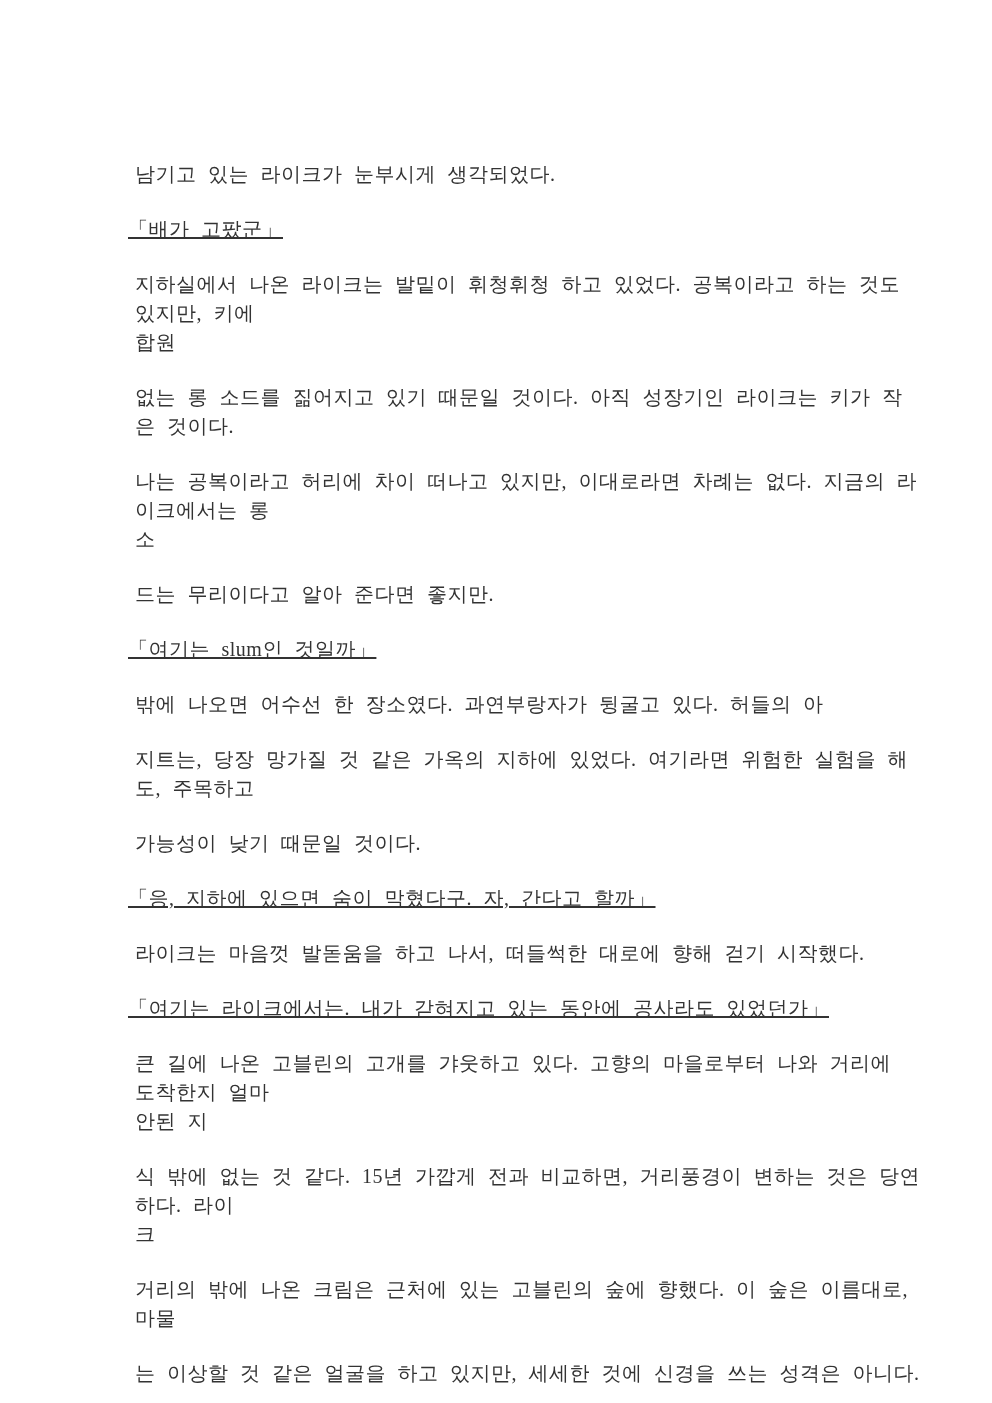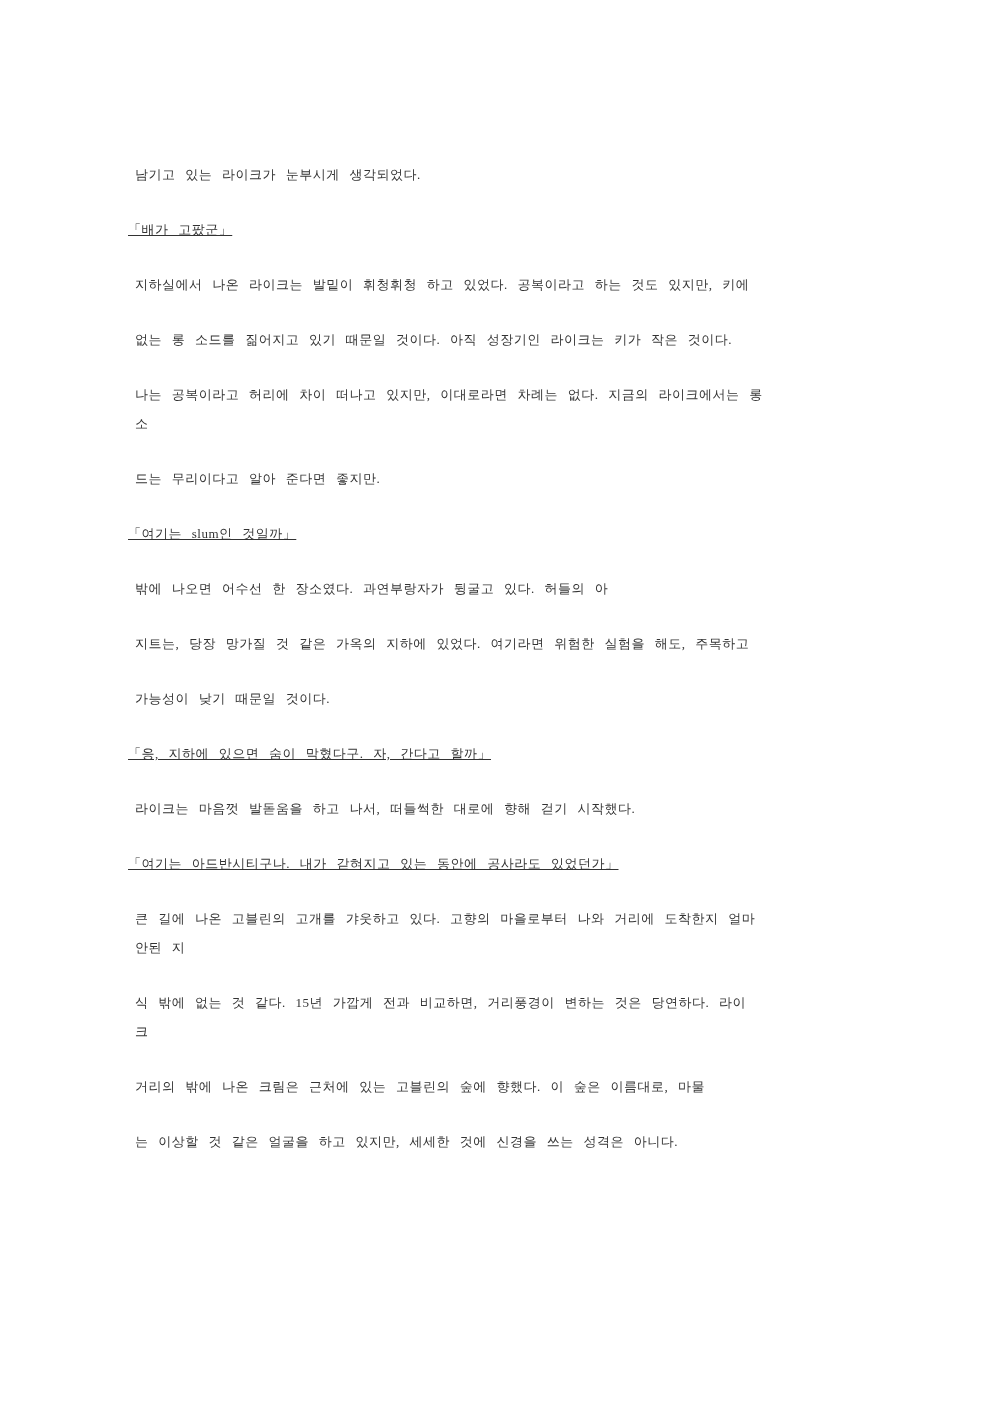--- a/index.html
+++ b/index.html
@@ -16,21 +16,21 @@
     overflow: hidden;
   }
   article[data-name="text-content"] {
     box-sizing: border-box;
     padding: 160px 70px 120px 135px;
     font-family: "Liberation Serif", "DejaVu Serif", serif;
     color: #333333;
   }
   .para {
     margin: 0 0 26px 0;
-    font-size: 13px;
+    font-size: 20px;
     line-height: 29px;
     word-spacing: 6px;
     letter-spacing: 0.5px;
     text-align: left;
   }
   .para.quote {
     margin-left: -7px; 
     text-decoration: underline;
   }
   .line {
@@ -43,20 +43,21 @@
 <main data-name="document-page">
   <article data-name="text-content">
       <p class="para" data-name="paragraph">
         <span class="line" data-name="text-line">남기고 있는 라이크가 눈부시게 생각되었다.</span>
       </p>
       <p class="para quote" data-name="paragraph">
         <span class="line" data-name="text-line">「배가 고팠군」</span>
       </p>
       <p class="para" data-name="paragraph">
         <span class="line" data-name="text-line">지하실에서 나온 라이크는 발밑이 휘청휘청 하고 있었다. 공복이라고 하는 것도 있지만, 키에</span>
+        <span class="line" data-name="text-line">합원</span>
       </p>
       <p class="para" data-name="paragraph">
         <span class="line" data-name="text-line">없는 롱 소드를 짊어지고 있기 때문일 것이다. 아직 성장기인 라이크는 키가 작은 것이다.</span>
       </p>
       <p class="para" data-name="paragraph">
         <span class="line" data-name="text-line">나는 공복이라고 허리에 차이 떠나고 있지만, 이대로라면 차례는 없다. 지금의 라이크에서는 롱</span>
         <span class="line" data-name="text-line">소</span>
       </p>
       <p class="para" data-name="paragraph">
         <span class="line" data-name="text-line">드는 무리이다고 알아 준다면 좋지만.</span>
@@ -73,21 +74,21 @@
       <p class="para" data-name="paragraph">
         <span class="line" data-name="text-line">가능성이 낮기 때문일 것이다.</span>
       </p>
       <p class="para quote" data-name="paragraph">
         <span class="line" data-name="text-line">「응, 지하에 있으면 숨이 막혔다구. 자, 간다고 할까」</span>
       </p>
       <p class="para" data-name="paragraph">
         <span class="line" data-name="text-line">라이크는 마음껏 발돋움을 하고 나서, 떠들썩한 대로에 향해 걷기 시작했다.</span>
       </p>
       <p class="para quote" data-name="paragraph">
-        <span class="line" data-name="text-line">「여기는 아드반시티구나. 내가 갇혀지고 있는 동안에 공사라도 있었던가」</span>
+        <span class="line" data-name="text-line">「여기는 라이크에서는. 내가 갇혀지고 있는 동안에 공사라도 있었던가」</span>
       </p>
       <p class="para" data-name="paragraph">
         <span class="line" data-name="text-line">큰 길에 나온 고블린의 고개를 갸웃하고 있다. 고향의 마을로부터 나와 거리에 도착한지 얼마</span>
         <span class="line" data-name="text-line">안된 지</span>
       </p>
       <p class="para" data-name="paragraph">
         <span class="line" data-name="text-line">식 밖에 없는 것 같다. 15년 가깝게 전과 비교하면, 거리풍경이 변하는 것은 당연하다. 라이</span>
         <span class="line" data-name="text-line">크</span>
       </p>
       <p class="para" data-name="paragraph">

